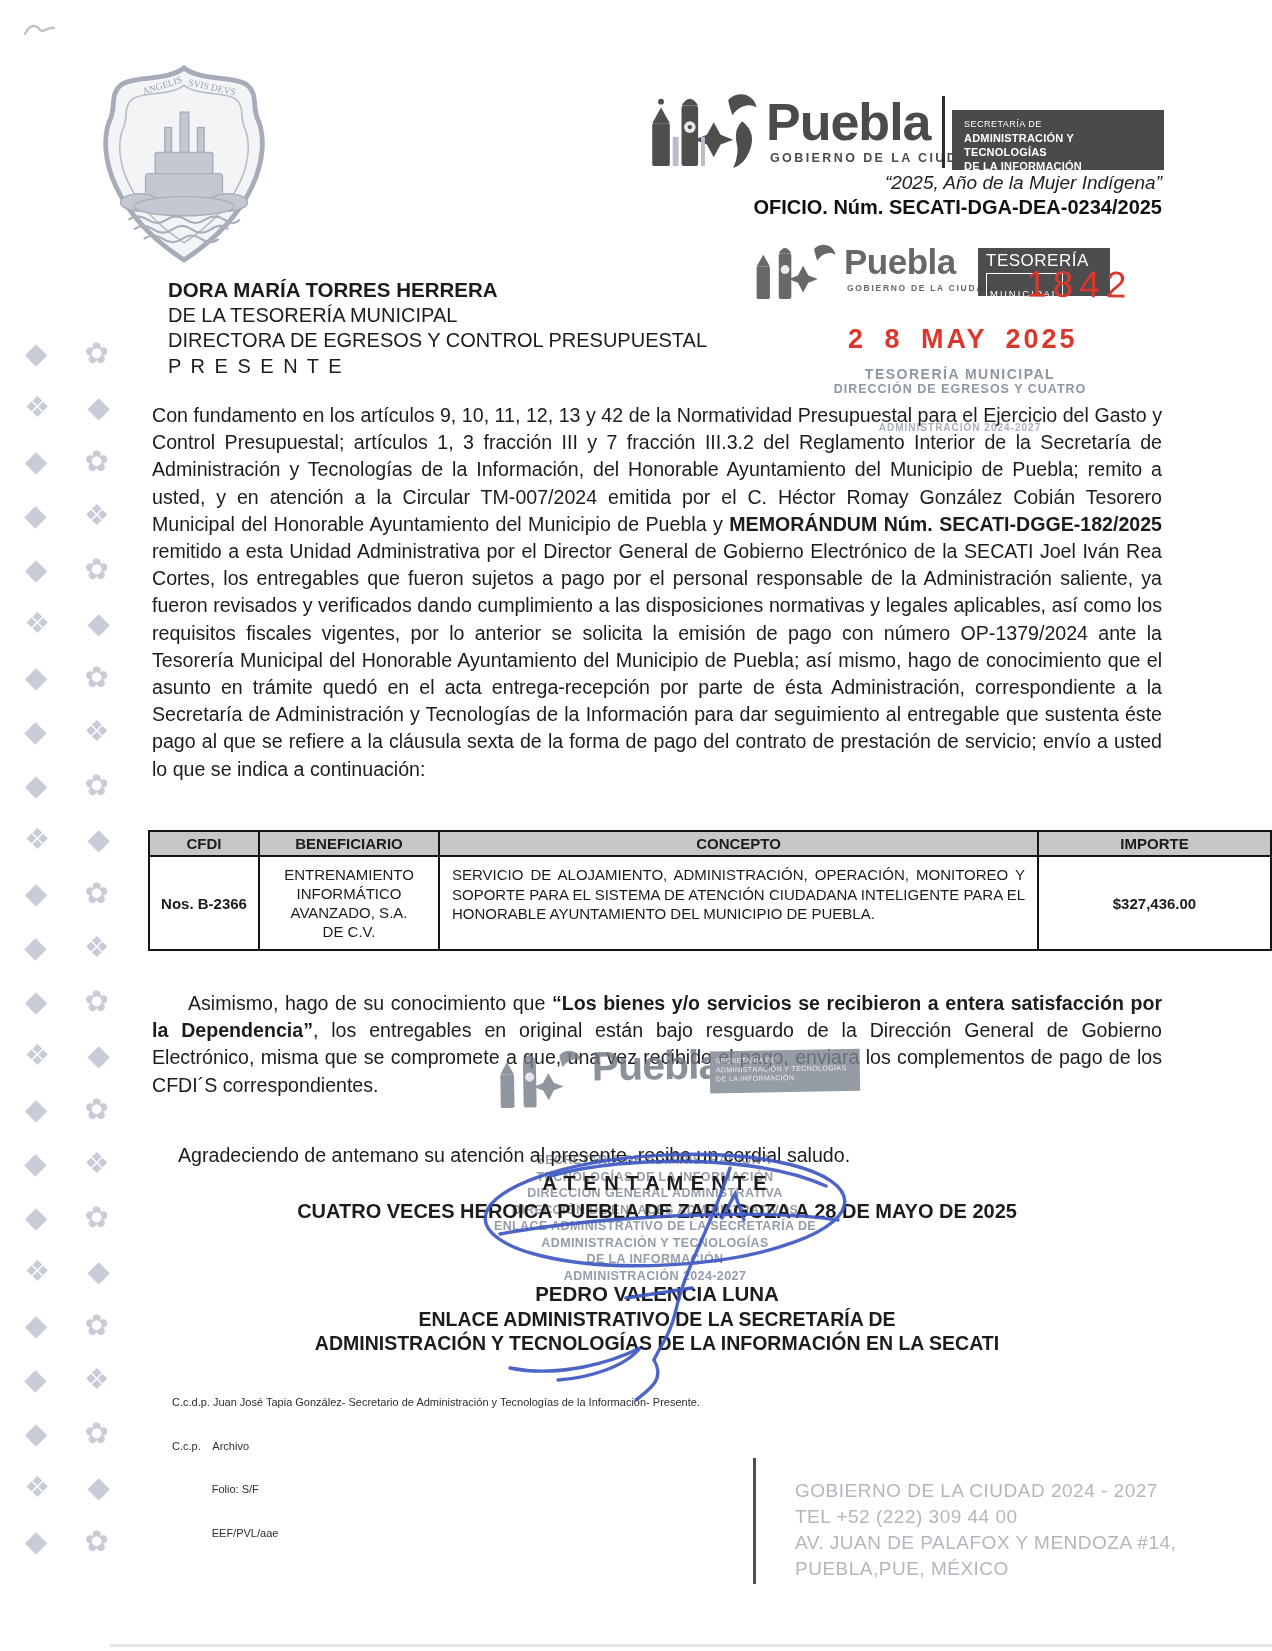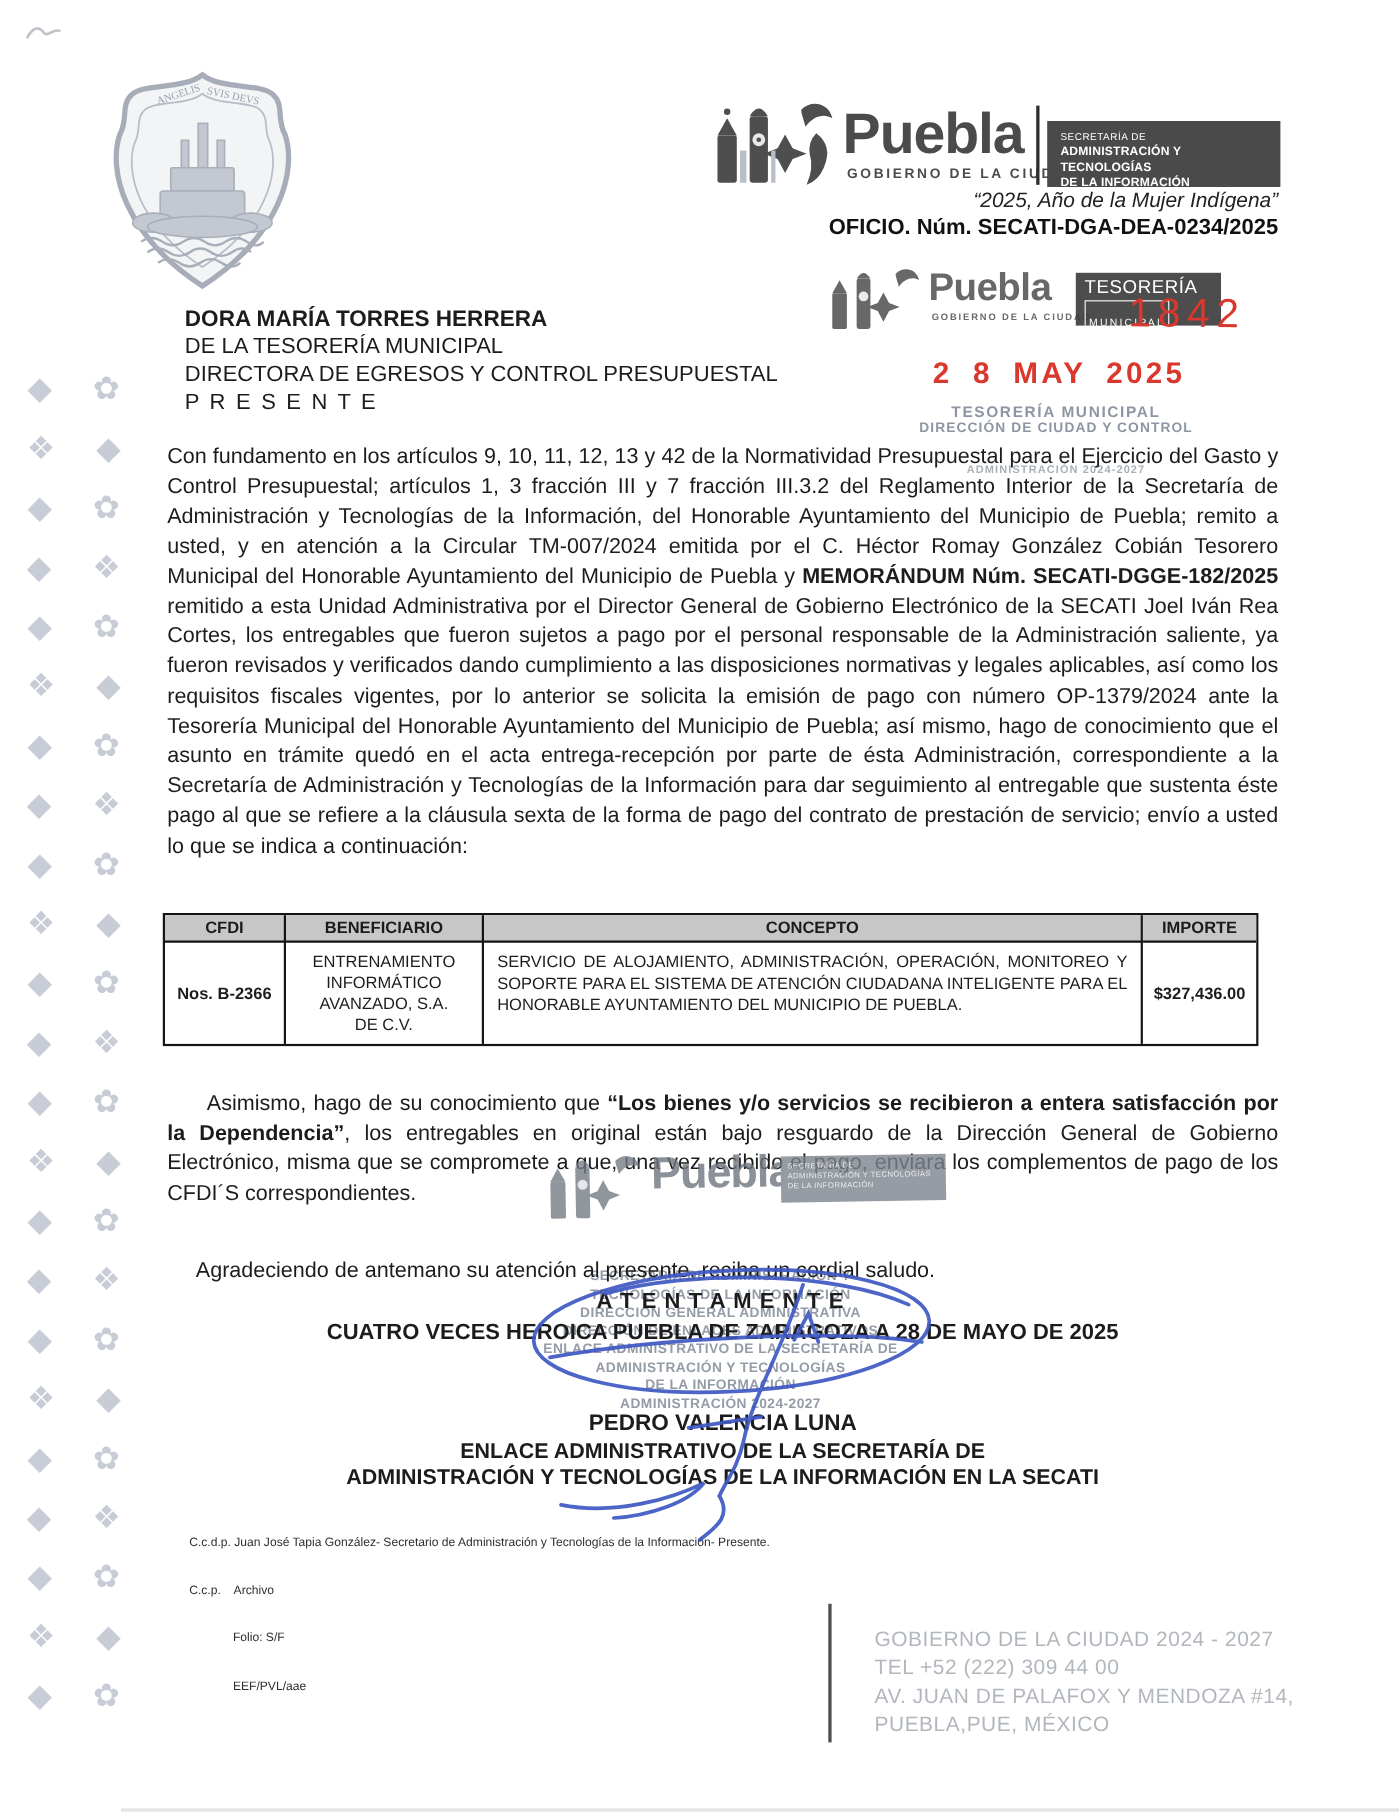--- a/index.html
+++ b/index.html
@@ -54,21 +54,21 @@
   .ts-gray .g2{font-size:12.5px;letter-spacing:1px;}
   .ts-gray .g3{font-size:10px;letter-spacing:1px;margin-top:26px;opacity:.75;}
 
   
   .p-just{left:152px;width:1010px;font-size:19.6px;line-height:27.2px;text-align:justify;z-index:2;}
   .p1{top:402px;}
   .p2{top:990px;text-indent:36px;}
   .p3{left:178px;top:1116px;font-size:19.6px;z-index:2;margin-top:28px;}
 
   
-  .doc-table{left:148px;top:830px;width:996px;border:2px solid #141414;box-sizing:border-box;
+  .doc-table{left:148px;top:830px;width:1124px;border:2px solid #141414;box-sizing:border-box;
     display:grid;grid-template-columns:110px 180px 599px 1fr;z-index:2;background:#fff;}
   .doc-table .cell{border-right:2px solid #141414;box-sizing:border-box;}
   .doc-table .cell:nth-child(4n){border-right:none;}
   .doc-table .th{background:#c7c7c7;border-bottom:2px solid #141414;font-weight:bold;font-size:15px;
     text-align:center;padding:3px 2px;}
   .doc-table .td{display:flex;align-items:center;justify-content:center;font-size:15px;padding:8px 6px;}
   .doc-table .td.cfdi{font-weight:bold;}
   .doc-table .td.benef{text-align:center;line-height:19px;}
   .doc-table .td.conc{text-align:justify;line-height:19.5px;padding:8px 12px;display:block;}
   .doc-table .td.imp{font-weight:bold;}
@@ -214,21 +214,21 @@
     <div class="abs ts-word">Puebla</div>
     <div class="abs ts-sub">GOBIERNO DE LA CIUDAD</div>
     <div class="abs ts-badge">
       <div class="t1">TESORERÍA</div>
       <div class="t2">MUNICIPAL</div>
     </div>
     <div class="abs ts-folio">1842</div>
     <div class="abs ts-date">2 8 MAY 2025</div>
     <div class="abs ts-gray">
       <div class="g1">TESORERÍA MUNICIPAL</div>
-      <div class="g2">DIRECCIÓN DE CIUDAD Y CONTROL</div>
+      <div class="g2">DIRECCIÓN DE EGRESOS Y CUATRO</div>
       <div class="g3">ADMINISTRACIÓN 2024-2027</div>
     </div>
   </div>
 
   <p class="abs p-just p1" style="margin:0"><span>Con fundamento en los artículos 9, 10, 11, 12, 13 y 42 de la Normatividad Presupuestal para el Ejercicio del Gasto y Control Presupuestal; artículos 1, 3 fracción III y 7 fracción III.3.2 del Reglamento Interior de la Secretaría de Administración y Tecnologías de la Información, del Honorable Ayuntamiento del Municipio de Puebla; remito a usted, y en atención a la Circular TM-007/2024 emitida por el C. Héctor Romay González Cobián Tesorero Municipal del Honorable Ayuntamiento del Municipio de Puebla y </span><b>MEMORÁNDUM Núm. SECATI-DGGE-182/2025</b><span> remitido a esta Unidad Administrativa por el Director General de Gobierno Electrónico de la SECATI Joel Iván Rea Cortes, los entregables que fueron sujetos a pago por el personal responsable de la Administración saliente, ya fueron revisados y verificados dando cumplimiento a las disposiciones normativas y legales aplicables, así como los requisitos fiscales vigentes, por lo anterior se solicita la emisión de pago con número OP-1379/2024 ante la Tesorería Municipal del Honorable Ayuntamiento del Municipio de Puebla; así mismo, hago de conocimiento que el asunto en trámite quedó en el acta entrega-recepción por parte de ésta Administración, correspondiente a la Secretaría de Administración y Tecnologías de la Información para dar seguimiento al entregable que sustenta éste pago al que se refiere a la cláusula sexta de la forma de pago del contrato de prestación de servicio; envío a usted lo que se indica a continuación:</span></p>
 
   <div class="abs doc-table">
     <div class="cell th">CFDI</div>
     <div class="cell th">BENEFICIARIO</div>
     <div class="cell th">CONCEPTO</div>

